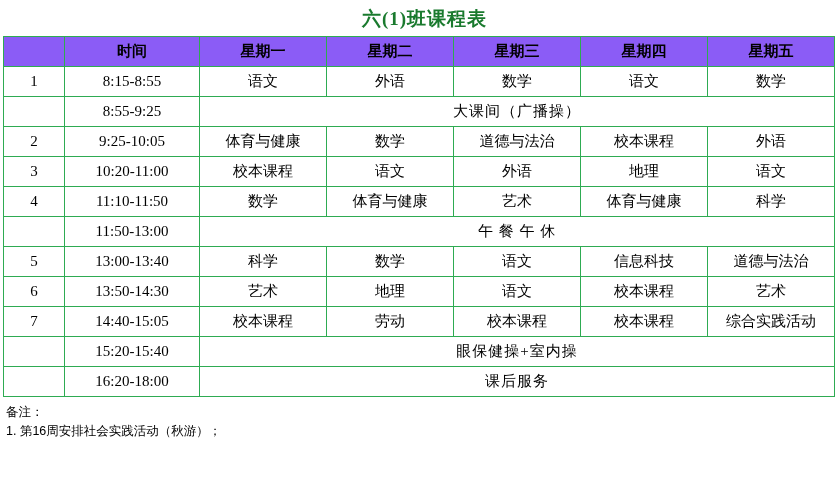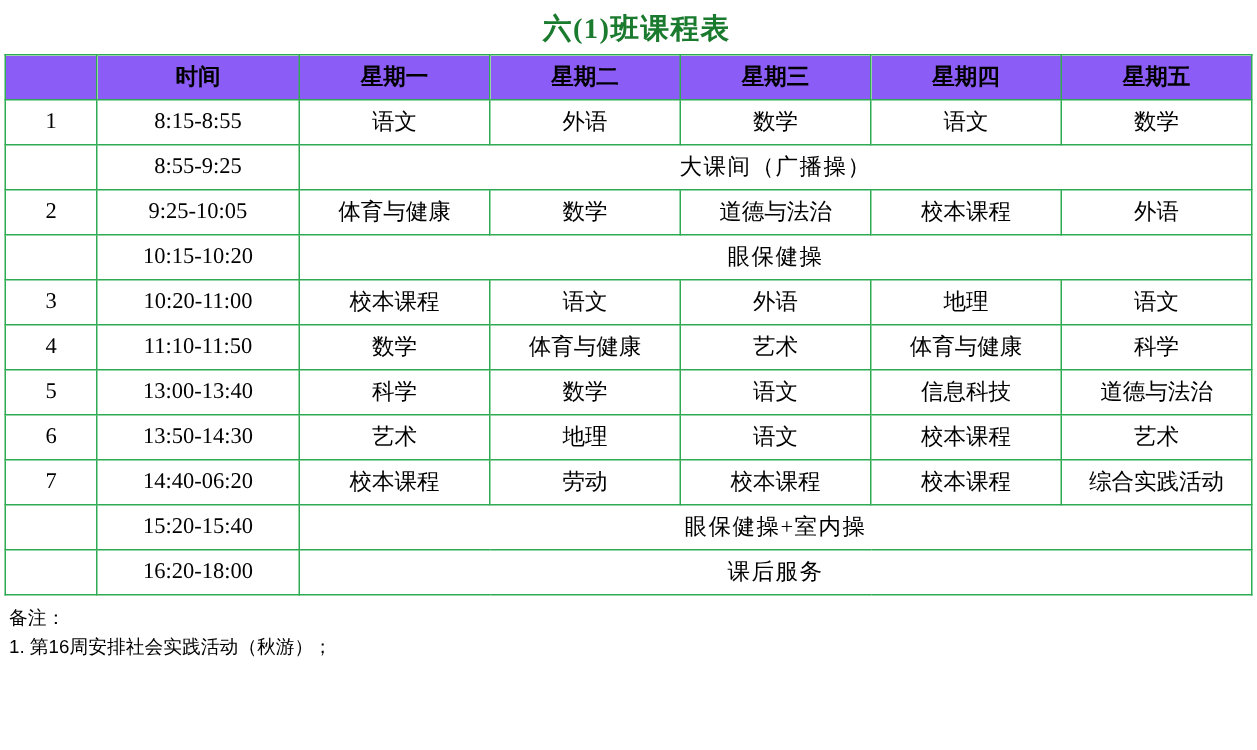--- a/index.html
+++ b/index.html
@@ -114,25 +114,20 @@
       <tr>
         <td class="idx">2</td>
         <td class="time">9:25-10:05</td>
         <td>体育与健康</td>
         <td>数学</td>
         <td>道德与法治</td>
         <td>校本课程</td>
         <td>外语</td>
       </tr>
 
-      <tr>
-        <td class="idx"></td>
-        <td class="time">10:15-10:20</td>
-        <td class="break" colspan="5">眼保健操</td>
-      </tr>
 
       <tr>
         <td class="idx">3</td>
         <td class="time">10:20-11:00</td>
         <td>校本课程</td>
         <td>语文</td>
         <td>外语</td>
         <td>地理</td>
         <td>语文</td>
       </tr>
@@ -140,20 +135,25 @@
       <tr>
         <td class="idx">4</td>
         <td class="time">11:10-11:50</td>
         <td>数学</td>
         <td>体育与健康</td>
         <td>艺术</td>
         <td>体育与健康</td>
         <td>科学</td>
       </tr>
 
+      <tr>
+        <td class="idx"></td>
+        <td class="time">11:50-13:00</td>
+        <td class="break" colspan="5">午 餐    午 休</td>
+      </tr>
 
       <tr>
         <td class="idx">5</td>
         <td class="time">13:00-13:40</td>
         <td>科学</td>
         <td>数学</td>
         <td>语文</td>
         <td>信息科技</td>
         <td>道德与法治</td>
       </tr>
@@ -163,21 +163,21 @@
         <td class="time">13:50-14:30</td>
         <td>艺术</td>
         <td>地理</td>
         <td>语文</td>
         <td>校本课程</td>
         <td>艺术</td>
       </tr>
 
       <tr>
         <td class="idx">7</td>
-        <td class="time">14:40-06:20</td>
+        <td class="time">14:40-15:05</td>
         <td>校本课程</td>
         <td>劳动</td>
         <td>校本课程</td>
         <td>校本课程</td>
         <td>综合实践活动</td>
       </tr>
 
       <tr>
         <td class="idx"></td>
         <td class="time">15:20-15:40</td>

